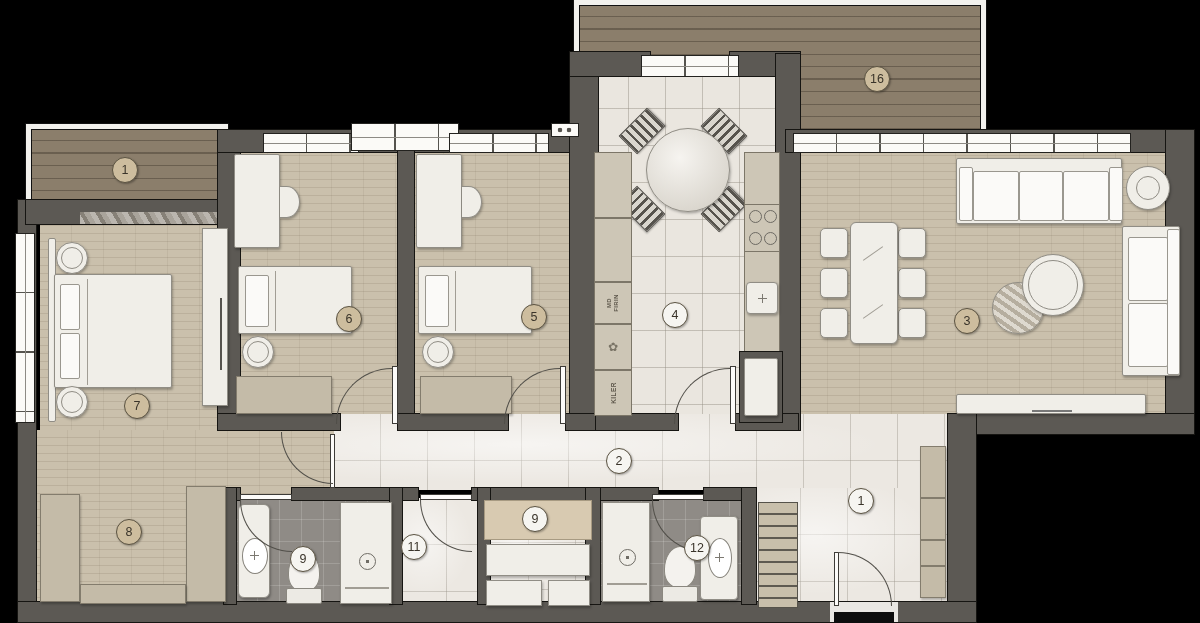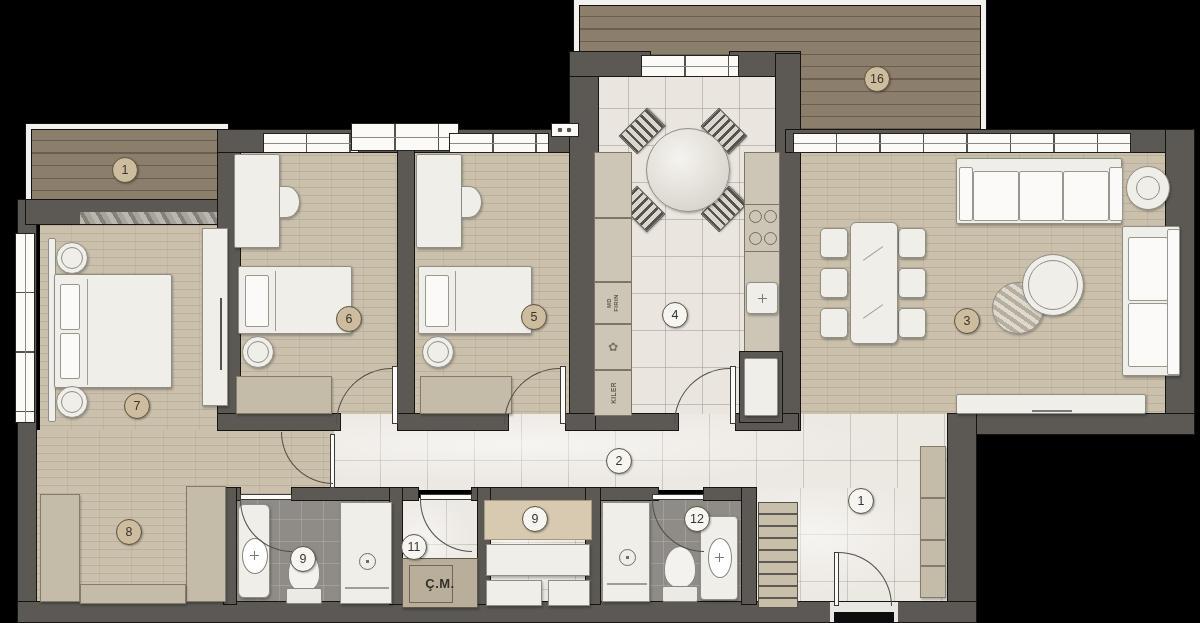--- a/index.html
+++ b/index.html
@@ -254,24 +254,20 @@
   <div class="sk" style="left:242px;top:538px;width:24px;height:34px">
       <div class="fx" style="left:7px;top:12px"></div>
     </div>
   <div class="wcb" style="left:288px;top:550px;width:30px;height:40px"></div>
   <div class="wct" style="left:286px;top:588px;width:34px;height:14px"></div>
   <div class="f" style="left:340px;top:502px;width:52px;height:102px;border-radius:0">
     <div class="sh" style="left:18px;top:50px"></div>
     <div class="ln" style="left:4px;top:84px;width:44px;height:2px"></div>
   </div>
 
-  <div class="wd" style="left:402px;top:558px;width:76px;height:50px;border:1.5px solid #5f594c;background:#b9ae99">
-    <div class="a" style="left:6px;top:6px;width:44px;height:38px;border:1px solid #6f685a"></div>
-    <div class="cmlab">Ç.M.</div>
-  </div>
 
   <div class="a" style="left:484px;top:500px;width:108px;height:40px;background:#d8cab1;border:1px solid #a79a82"></div>
   <div class="f" style="left:486px;top:544px;width:104px;height:32px;border-radius:0"></div>
   <div class="f" style="left:486px;top:580px;width:56px;height:26px;border-radius:0"></div>
   <div class="f" style="left:548px;top:580px;width:42px;height:26px;border-radius:0"></div>
 
   <div class="f" style="left:602px;top:502px;width:48px;height:100px;border-radius:0">
     <div class="sh" style="left:16px;top:46px"></div>
     <div class="ln" style="left:4px;top:80px;width:40px;height:2px"></div>
   </div>
@@ -311,17 +307,17 @@
   <div class="mk w" style="left:606px;top:448px">2</div>
   <div class="mk t" style="left:954px;top:308px">3</div>
   <div class="mk w" style="left:662px;top:302px">4</div>
   <div class="mk t" style="left:521px;top:304px">5</div>
   <div class="mk t" style="left:336px;top:306px">6</div>
   <div class="mk t" style="left:124px;top:393px">7</div>
   <div class="mk t" style="left:116px;top:519px">8</div>
   <div class="mk w" style="left:290px;top:546px">9</div>
   <div class="mk w" style="left:401px;top:534px">11</div>
   <div class="mk w" style="left:522px;top:506px">9</div>
-  <div class="mk w" style="left:684px;top:506px">12</div>
+  <div class="mk w" style="left:684px;top:535px">12</div>
   <div class="mk t" style="left:112px;top:157px">1</div>
   <div class="mk t" style="left:864px;top:66px">16</div>
 
 </div>
 
 </body></html>

